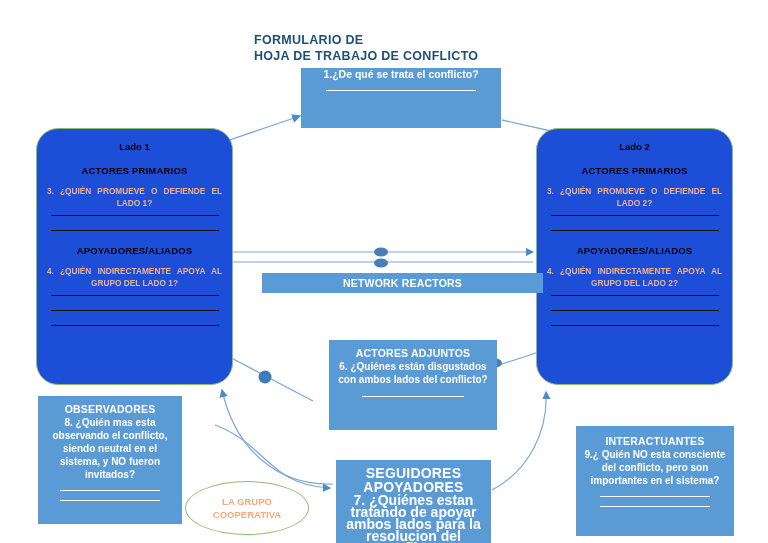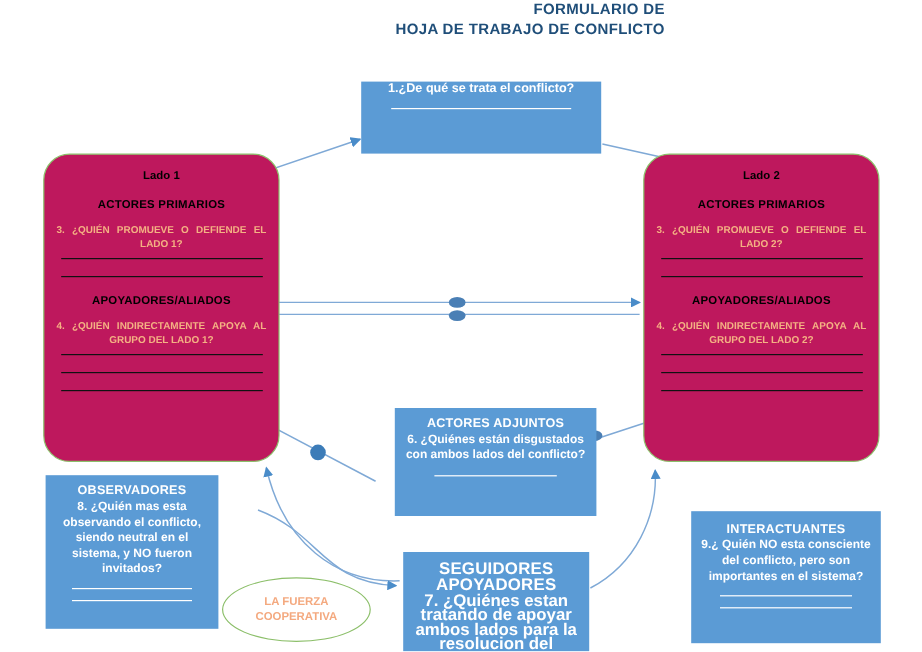--- a/index.html
+++ b/index.html
@@ -15,23 +15,23 @@
     width: 768px;
     height: 543px;
     background: #ffffff;
     overflow: hidden;
   }
 
   
   .title-block {
     position: absolute;
     left: 254px;
-    top: 0;
+    top: 32px;
     width: 300px;
-    text-align: right;
+    text-align: left;
     color: #1F4E79;
     font-weight: bold;
     font-size: 12.5px;
     line-height: 16px;
     letter-spacing: .3px;
   }
 
   
   .bluebox {
     position: absolute;
@@ -87,21 +87,21 @@
   #box-interactuantes { left: 576px; top: 426px; width: 158px; height: 110px; padding-top: 8px; }
   #box-interactuantes .rule { width: 110px; margin-top: 9px; }
 
   
   .card {
     position: absolute;
     width: 197px;
     height: 257px;
     border: 1.6px solid #8CBF6A;
     border-radius: 22px;
-    background: #be185d;
+    background: #1d4ed8;
     box-sizing: border-box;
     text-align: center;
     padding: 9px 8px 0 8px;
   }
   #card-left  { left: 36px;  top: 128px; }
   #card-right { left: 536px; top: 128px; }
   .card .side-name {
     font-weight: bold;
     font-size: 9.5px;
     color: #000;
@@ -231,20 +231,23 @@
     </div>
     <div class="sec-head">APOYADORES/ALIADOS</div>
     <div class="sec-q">4. ¿QUIÉN INDIRECTAMENTE APOYA AL GRUPO DEL LADO 2?</div>
     <div class="blanks">
       <div class="blank"></div>
       <div class="blank"></div>
       <div class="blank"></div>
     </div>
   </div>
 
+  <div class="bluebox" id="box-network">
+    <div class="bx-title">NETWORK REACTORS</div>
+  </div>
 
   <div class="bluebox" id="box-adjuntos">
     <div class="bx-title">ACTORES ADJUNTOS</div>
     <div class="bx-q">6. ¿Quiénes están disgustados con ambos lados del conflicto?</div>
     <div class="rule"></div>
   </div>
 
   <div class="bluebox" id="box-observadores">
     <div class="bx-title">OBSERVADORES</div>
     <div class="bx-q">8. ¿Quién mas esta observando el conflicto, siendo neutral en el sistema, y NO fueron invitados?</div>
@@ -260,17 +263,17 @@
   </div>
 
   <div class="bluebox" id="box-interactuantes">
     <div class="bx-title">INTERACTUANTES</div>
     <div class="bx-q">9.¿ Quién NO esta consciente del conflicto, pero son importantes en el sistema?</div>
     <div class="rule"></div>
     <div class="rule"></div>
   </div>
 
   <div id="ellipse-fuerza">
-    <div>LA FUERZA</div>
+    <div>LA GRUPO</div>
     <div>COOPERATIVA</div>
   </div>
 
 </div>
 
 </body></html>

